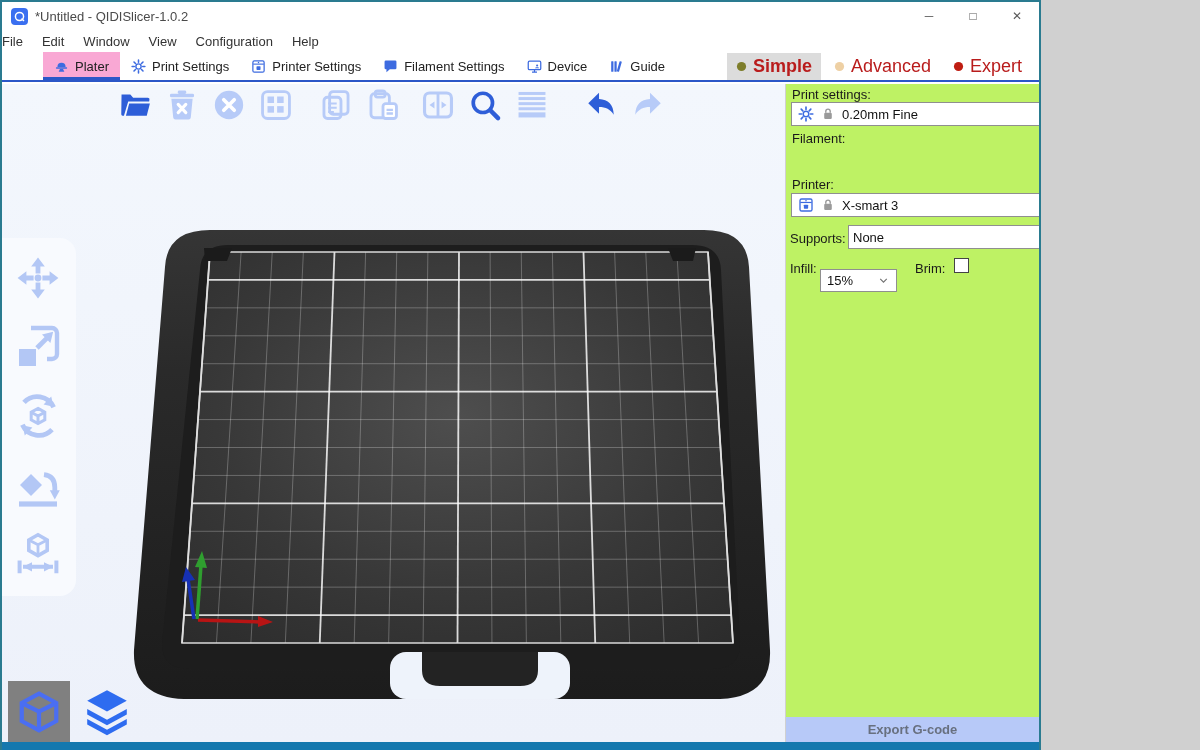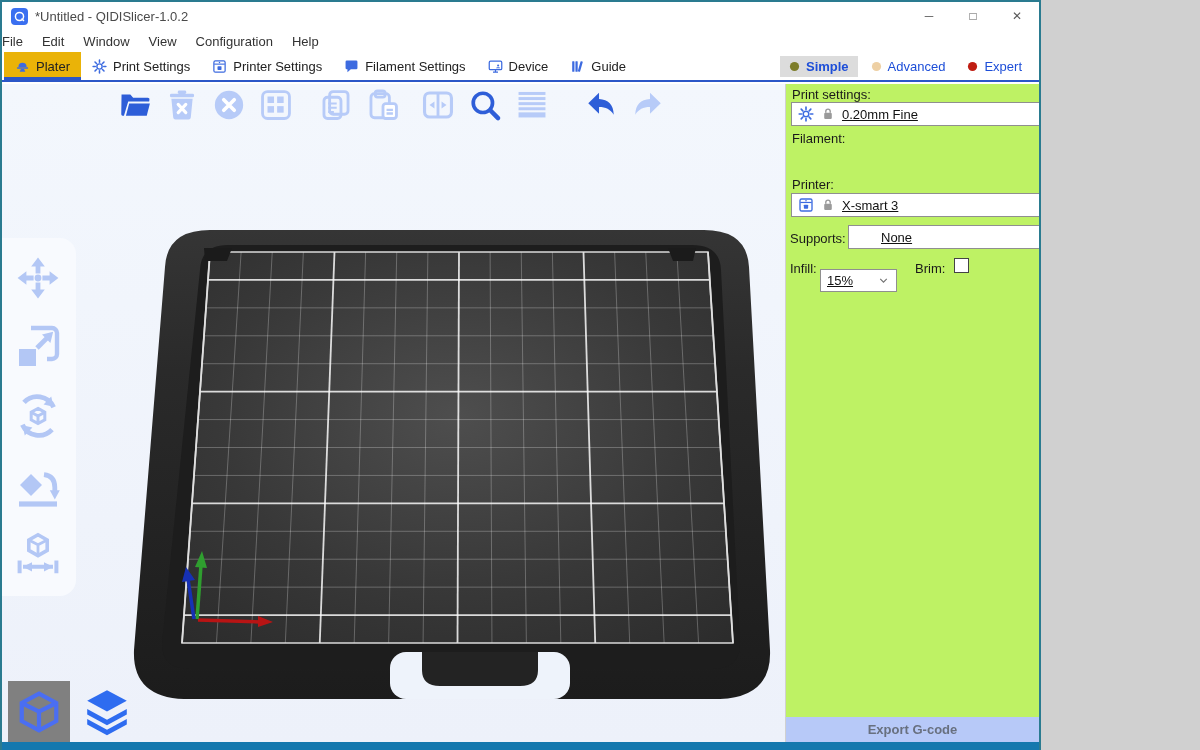--- a/index.html
+++ b/index.html
@@ -16,24 +16,24 @@
   .win-controls { margin-left:auto; display:flex; height:100%; }
   .win-btn { width:44px; height:100%; display:flex; align-items:center; justify-content:center; font-size:12px; color:#5a5a5a; cursor:default; }
 
   
   .menubar { position:absolute; left:0; top:28px; right:0; height:22px; display:flex; align-items:center; gap:19px; background:#fff; font-size:13px; color:#333; }
   .menu-item { cursor:default; }
 
   
   .tabbar { position:absolute; left:0; top:50px; right:0; height:30px; background:#fff; border-bottom:2px solid #2b57c8; display:flex; align-items:stretch; padding-left:2px; }
   .tab { display:flex; align-items:center; gap:6px; padding:0 11px; font-size:13px; color:#222; cursor:default; }
-  .tab.active { background:#eab308; box-shadow:inset 0 -3px 0 #2b57c8; }
+  .tab.active { background:#f9a8d4; box-shadow:inset 0 -3px 0 #2b57c8;margin-left:39px; }
   .tab .ic { width:15px; height:15px; color:#3d6be0; }
   .modes { margin-left:auto; display:flex; align-items:center; gap:4px; padding-right:8px; }
-  .mode { display:flex; align-items:center; gap:6px; padding:3px 9px; font-size:13px; color:#1d4ed8; cursor:default; }
+  .mode { display:flex; align-items:center; gap:6px; padding:3px 9px; font-size:18px; color:#b91c1c; cursor:default; }
   .mode.active { background:#dcdcdc; font-weight:bold; }
   .mode .dot { width:11px; height:11px; }
 
   
   .viewport { position:absolute; left:0; top:82px; width:783px; bottom:8px; background:linear-gradient(#f3f7fd,#edf1fa); }
   .right-panel { position:absolute; left:783px; top:82px; right:0; bottom:8px; background:#bef264; border-left:1px solid #d0d0d0; }
 
   
   .toolbar { position:absolute; left:114px; top:83px; display:flex; align-items:center; gap:9px; }
   .tbtn { width:38px; height:40px; display:flex; align-items:center; justify-content:center; background:transparent; border:none; cursor:default; }
@@ -53,21 +53,21 @@
   .vbtn.sel { background:#808080; }
   .vbtn svg { width:46px; height:46px; }
   .vbtn.sel svg { color:#4a6ef2; }
   .vbtn.plain svg { color:#2e6cf0; width:50px; height:50px; }
 
   
   .bed-wrap { position:absolute; left:118px; top:213px; width:660px; height:502px; }
 
   
   .rp-label { position:absolute; font-size:13px; color:#1a1a1a; }
-  .rp-select { position:absolute; height:24px; background:#fff; border:1px solid #8f8f8f; display:flex; align-items:center; gap:7px; padding:0 6px; font-size:13px; color:#111; cursor:default;text-decoration:underline; }
+  .rp-select { position:absolute; height:24px; background:#fff; border:1px solid #8f8f8f; display:flex; align-items:center; gap:7px; padding:0 6px; font-size:13px; color:#111; cursor:default; }
   .rp-select .chev { margin-left:auto; width:13px; height:13px; color:#707070; flex:0 0 auto; }
   .rp-select .ic-gear { width:16px; height:16px; color:#3d6be0; flex:0 0 auto; }
   .rp-select .ic-lock { width:14px; height:14px; color:#9a9a9a; flex:0 0 auto; }
   .rp-select .ic-printer { width:16px; height:16px; color:#3d6be0; flex:0 0 auto; }
   .gear-btn { position:absolute; width:20px; height:20px; border:none; background:transparent; color:#3d6be0; padding:0; cursor:default; }
   .gear-btn svg { width:20px; height:20px; }
   .swatch { width:26px; height:14px; flex:0 0 auto; }
   .checkbox { position:absolute; width:15px; height:15px; background:#fff; border:1px solid #444; cursor:default; }
   .export-btn { position:absolute; left:0; right:0; bottom:0; height:25px; background:#b7c9f8; border:none; font-size:13px; font-weight:bold; color:#68707f; cursor:default; font-family:inherit; }
 </style>
@@ -503,21 +503,21 @@
       <span>X-smart 3</span>
       <svg class="chev">
           <use href="#i-chev"></use>
         </svg>
     </div>
     <button class="gear-btn" style="left:396px;top:111px"><svg>
           <use href="#i-gear"></use>
         </svg></button>
 
     <span class="rp-label" style="left:4px;top:147px">Supports:</span>
-    <div class="rp-select" style="left:62px;top:141px;width:333px;padding-left:32px">
+    <div class="rp-select" style="left:62px;top:141px;width:333px;padding-left:4px">
       <span>None</span>
       <svg class="chev">
           <use href="#i-chev"></use>
         </svg>
     </div>
 
     <span class="rp-label" style="left:4px;top:177px">Infill:</span>
     <div class="rp-select" style="left:34px;top:185px;width:77px;height:23px">
       <span>15%</span>
       <svg class="chev">

